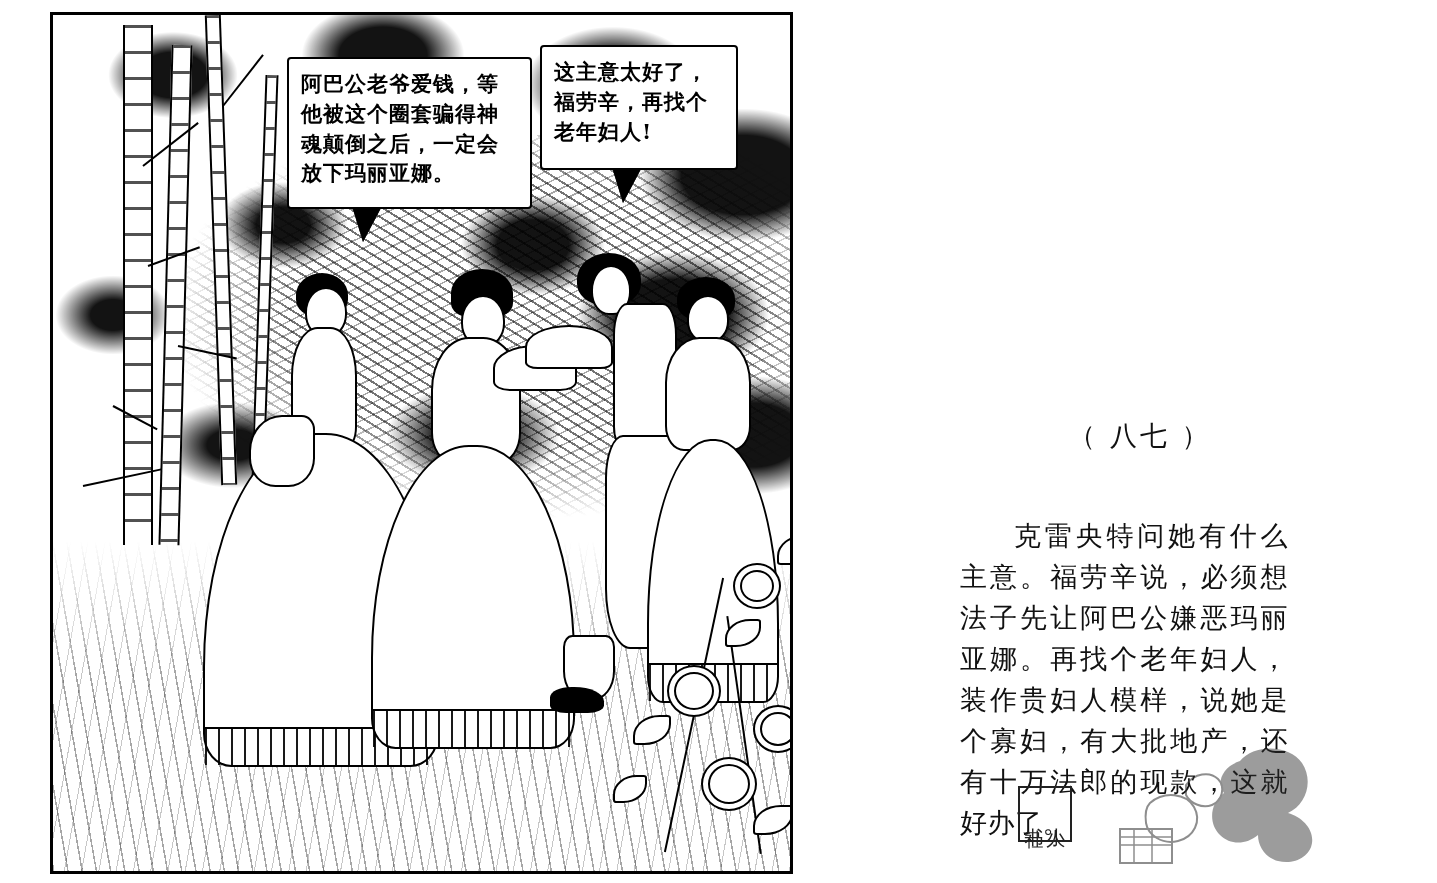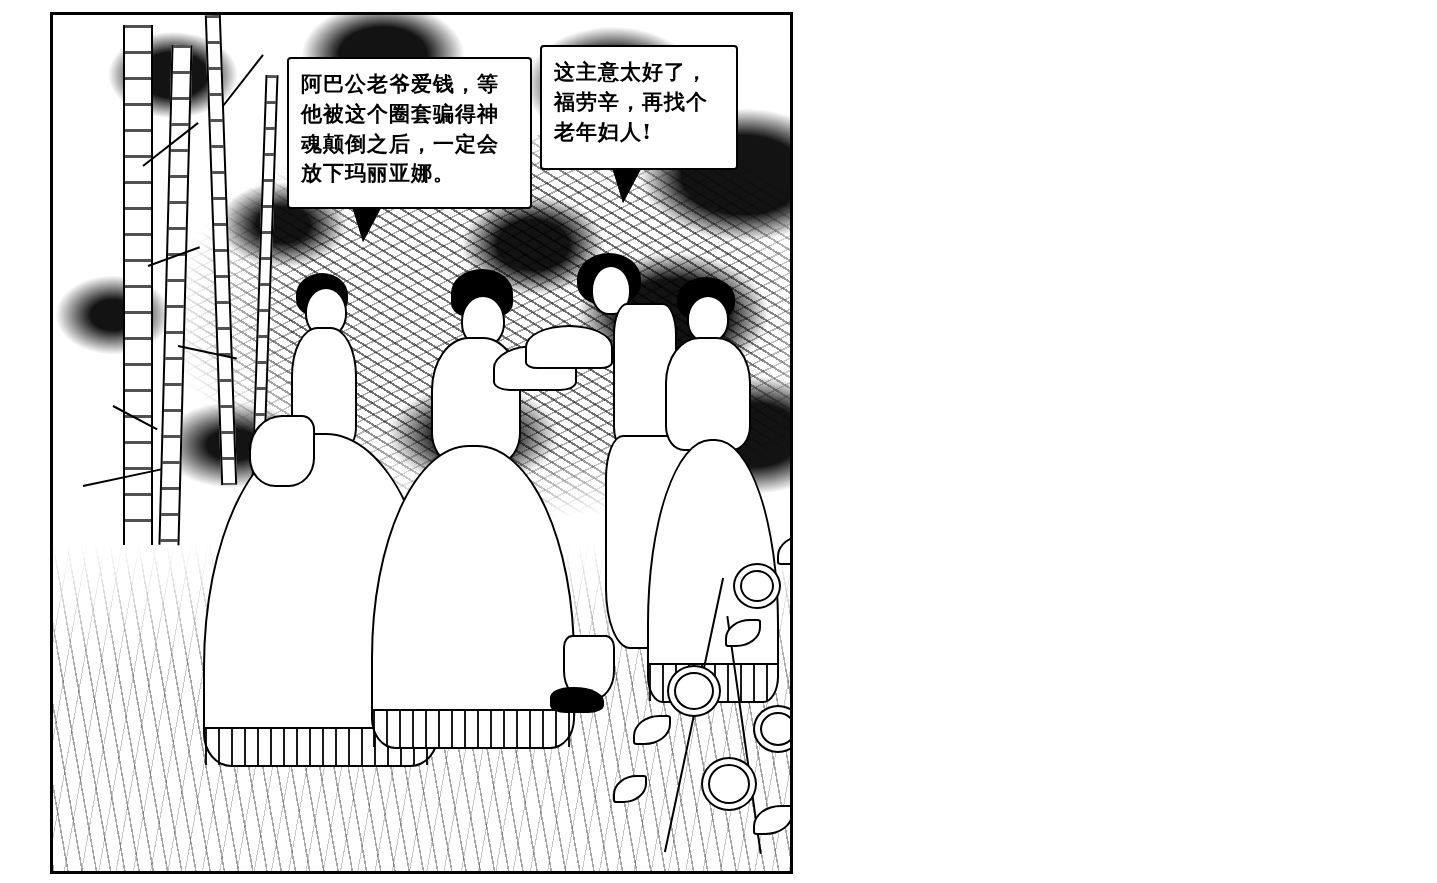--- a/index.html
+++ b/index.html
@@ -347,13 +347,33 @@
       <div class="tail tail-1"></div>
       <div class="tail tail-2"></div>
 
       <div class="balloon balloon-1">阿巴公老爷爱钱，等他被这个圈套骗得神魂颠倒之后，一定会放下玛丽亚娜。</div>
 
       <div class="balloon balloon-2">这主意太好了，福劳辛，再找个老年妇人!</div>
 
     </div>
   </div>
 
+  <div class="text-col">
+
+    <div class="page-number">（ 八七 ）</div>
+
+    <div class="body-text">克雷央特问她有什么主意。福劳辛说，必须想法子先让阿巴公嫌恶玛丽亚娜。再找个老年妇人，装作贵妇人模样，说她是个寡妇，有大批地产，还有十万法郎的现款，这就好办了。</div>
+
+    <div class="seal">
+      <span>小人</span>
+      <span>书社</span>
+    </div>
+
+    <svg class="watermark" viewBox="0 0 250 140">
+      <path d="M150 28 C165 10 200 12 212 30 C224 48 216 72 198 80 C212 84 224 96 222 110 C220 124 204 132 188 128 C176 125 168 114 168 102 C156 112 140 112 130 102 C118 90 120 70 134 60 C126 50 132 34 150 28 Z" fill="#2b2b2b" opacity="0.85"></path>
+      <path d="M60 70 C74 58 96 60 104 74 C112 88 104 104 88 108 C72 112 58 102 56 90 C55 82 56 74 60 70 Z" fill="none" stroke="#333" stroke-width="2"></path>
+      <rect x="30" y="96" width="52" height="34" fill="none" stroke="#333" stroke-width="2"></rect>
+      <path d="M30 104 L82 104 M30 112 L82 112 M44 96 L44 130 M62 96 L62 130" stroke="#333" stroke-width="1.5" fill="none"></path>
+      <path d="M96 52 C104 40 120 38 128 46 C136 54 132 68 122 72 C112 76 100 70 96 62 Z" fill="none" stroke="#333" stroke-width="2"></path>
+    </svg>
+
+  </div>
 </div>
 
 </body></html>

